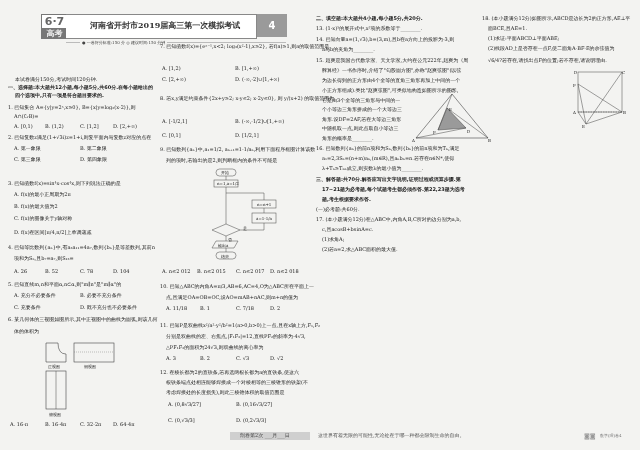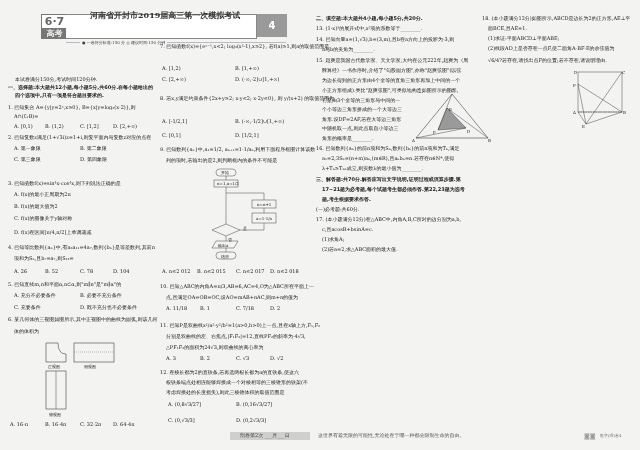--- a/index.html
+++ b/index.html
@@ -4,21 +4,21 @@
 <style>
   html,body{margin:0;padding:0;}
   body{width:640px;height:450px;background:#f3f3f1;position:relative;overflow:hidden;font-family:"DejaVu Serif",serif;color:#222;}
   .page{position:absolute;top:0;left:0;width:625px;height:450px;}
   .abs{position:absolute;}
   .t{font-size:5px;line-height:7px;white-space:nowrap;}
   .tb{font-size:5px;line-height:7px;font-weight:bold;white-space:nowrap;font-family:"DejaVu Sans",sans-serif;}
   .logo-top{position:absolute;left:41px;top:14px;width:25px;height:13px;border:1px solid #777;background:#fff;font:bold 11px "DejaVu Sans",sans-serif;color:#666;text-align:center;line-height:13px;}
   .logo-bot{position:absolute;left:41px;top:28px;width:27px;height:11px;background:#777;color:#eee;font:bold 8px "DejaVu Sans",sans-serif;text-align:center;line-height:11px;}
   .title-box{position:absolute;left:66px;top:14px;width:190px;height:23px;border:1px solid #888;border-left:none;background:#fff;}
-  .title-text{position:absolute;left:90px;top:10px;font:bold 8px "DejaVu Serif",serif;color:#333;}
+  .title-text{position:absolute;left:90px;top:20px;font:bold 8px "DejaVu Serif",serif;color:#333;}
   .num-box{position:absolute;left:257px;top:14px;width:30px;height:23px;background:#9a9a9a;color:#fff;font:bold 10px "DejaVu Sans",sans-serif;text-align:center;line-height:23px;}
   .subinfo{position:absolute;left:80px;top:40px;font-size:4px;color:#444;}
   .subline{position:absolute;left:66px;top:42px;width:220px;height:0;border-top:1px solid #bbb;}
   .subject{position:absolute;left:44px;top:52px;font:bold 13px "DejaVu Sans",sans-serif;color:#222;letter-spacing:2px;}
   .footer-bar{position:absolute;left:230px;top:432px;width:80px;height:8px;background:#cfcfcf;}
   .footer-text{position:absolute;left:240px;top:432px;font-size:5px;color:#444;}
   .footer-quote{position:absolute;left:318px;top:432px;font-size:5px;color:#555;}
   .page-no{position:absolute;left:600px;top:433px;font-size:4px;color:#777;}
   .page-ico{position:absolute;left:584px;top:432px;font-size:6px;color:#999;}
   svg{position:absolute;}

